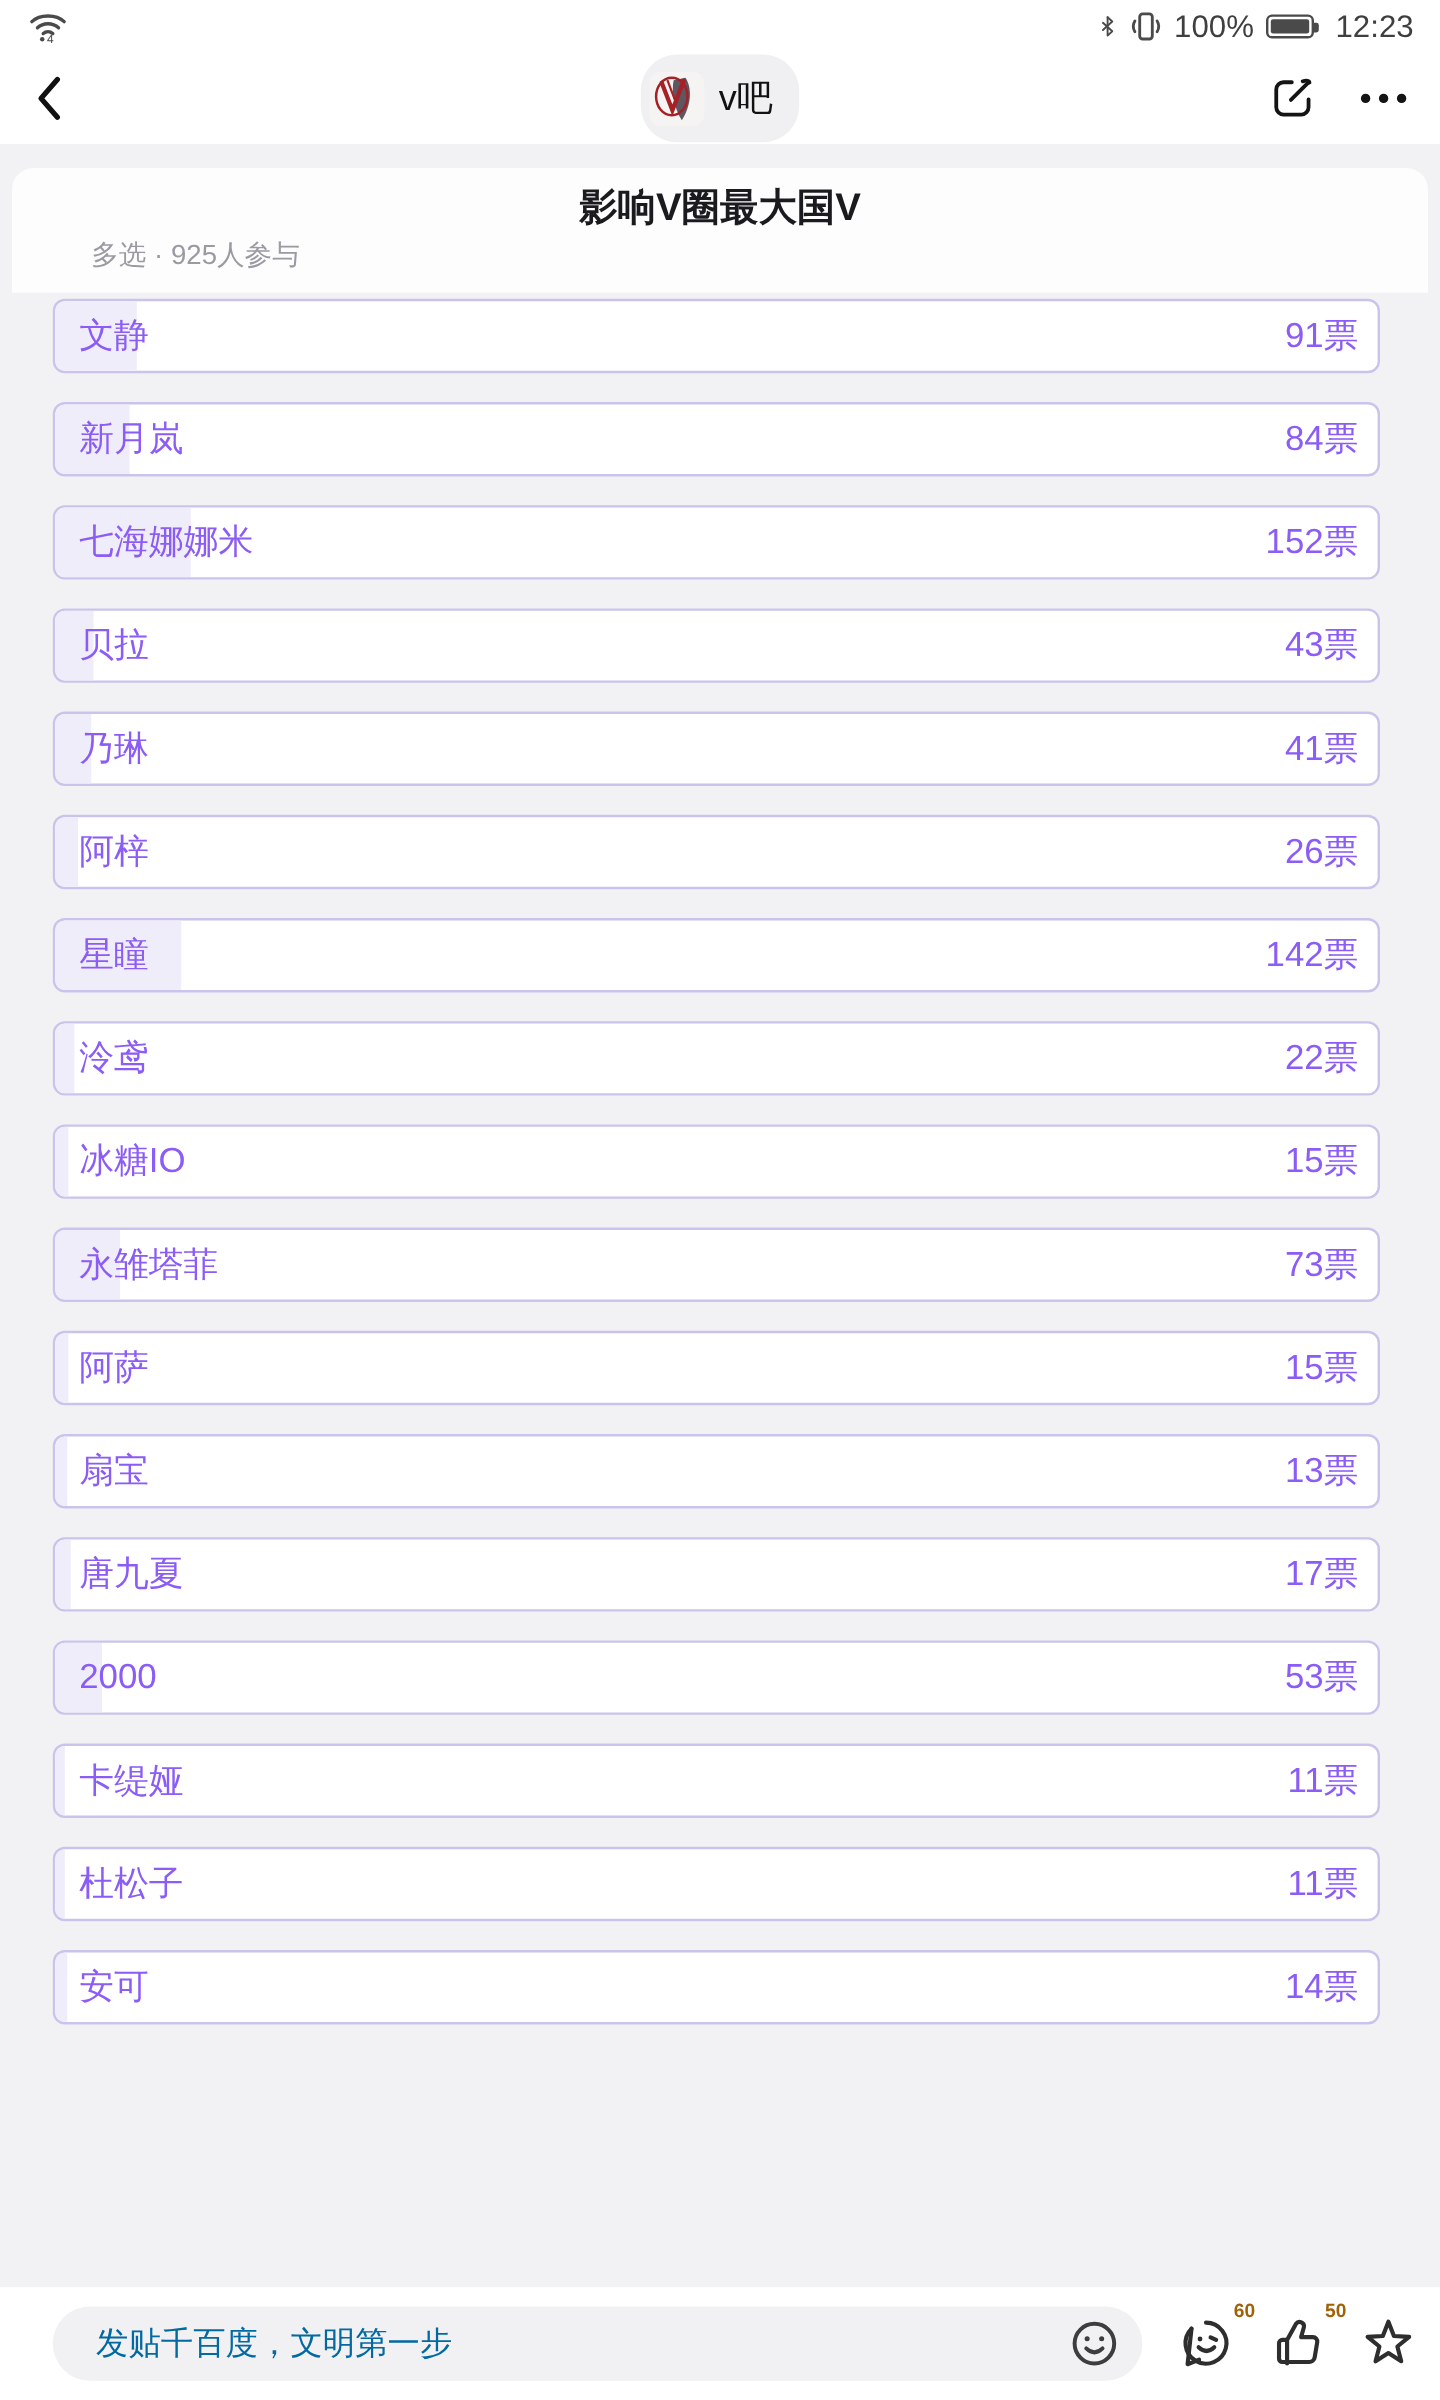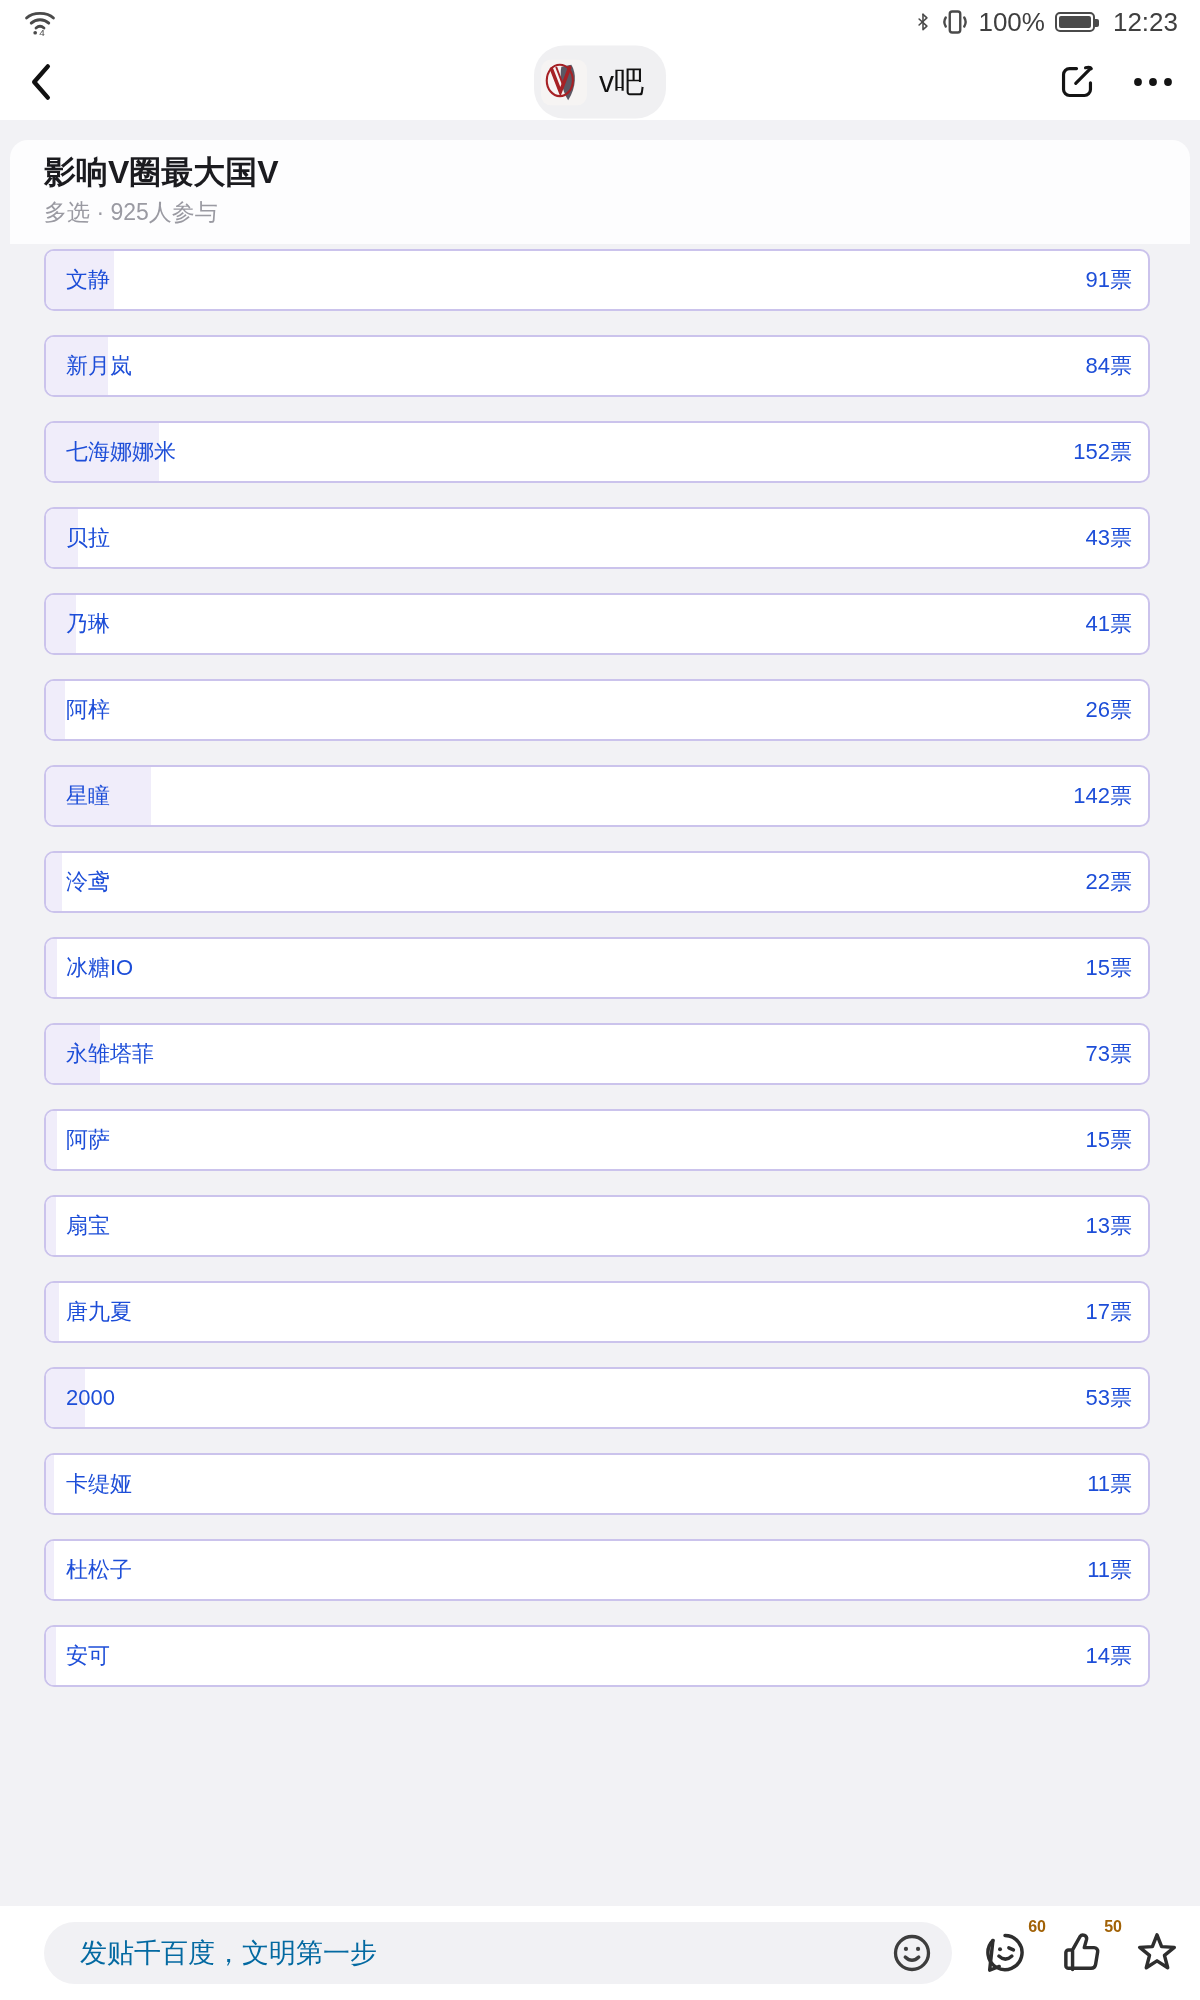--- a/index.html
+++ b/index.html
@@ -29,32 +29,32 @@
   }
   .forum-name { font-size:30px; color:#111; }
   .nav-right { margin-left:auto; display:flex; align-items:center; gap:36px; }
   .icon-btn { background:none; border:none; cursor:pointer; display:flex; align-items:center; justify-content:center; padding:0; }
   
   .page-body { position:absolute; top:120px; left:0; right:0; bottom:0; background:#f2f2f5; }
   .title-card {
     margin:20px 10px 0; background:#fdfdfe; border-radius:18px 18px 0 0;
     padding:14px 34px 18px;
   }
-  .poll-title { font-size:32px; line-height:36px; font-weight:bold; color:#1b1b1f; }
-  .poll-meta { margin-top:8px; font-size:23px; line-height:28px; color:#9a9aa2; }
+  .poll-title { font-size:32px; line-height:36px; font-weight:bold; color:#1b1b1f;text-align:center; }
+  .poll-meta { margin-top:8px; font-size:23px; line-height:28px; color:#9a9aa2;margin-left:32px; }
   .poll-list { padding:5px 50px 0 44px; }
   .poll-row {
     position:relative; height:62px; background:#fff;
     border:2px solid #cbc3ec; border-radius:10px; overflow:hidden;
     margin-bottom:24px; cursor:pointer;
   }
   .row-fill { position:absolute; left:0; top:0; bottom:0; background:#f0edfa; }
   .row-label, .row-votes {
     position:absolute; top:50%; transform:translateY(-50%);
-    font-size:22px; color:#1d4ed8;
+    font-size:29px; color:#8b5cf6;
   }
   .row-label { left:20px; }
   .row-votes { right:16px; }
   
   .composer-bar {
     position:absolute; left:0; right:0; bottom:0; height:94px; background:#ffffff;
     display:flex; align-items:center; padding:0 20px 0 44px; z-index:9;
   }
   .composer-input {
     width:914px; height:62px; background:#f1f1f4; border-radius:31px;

